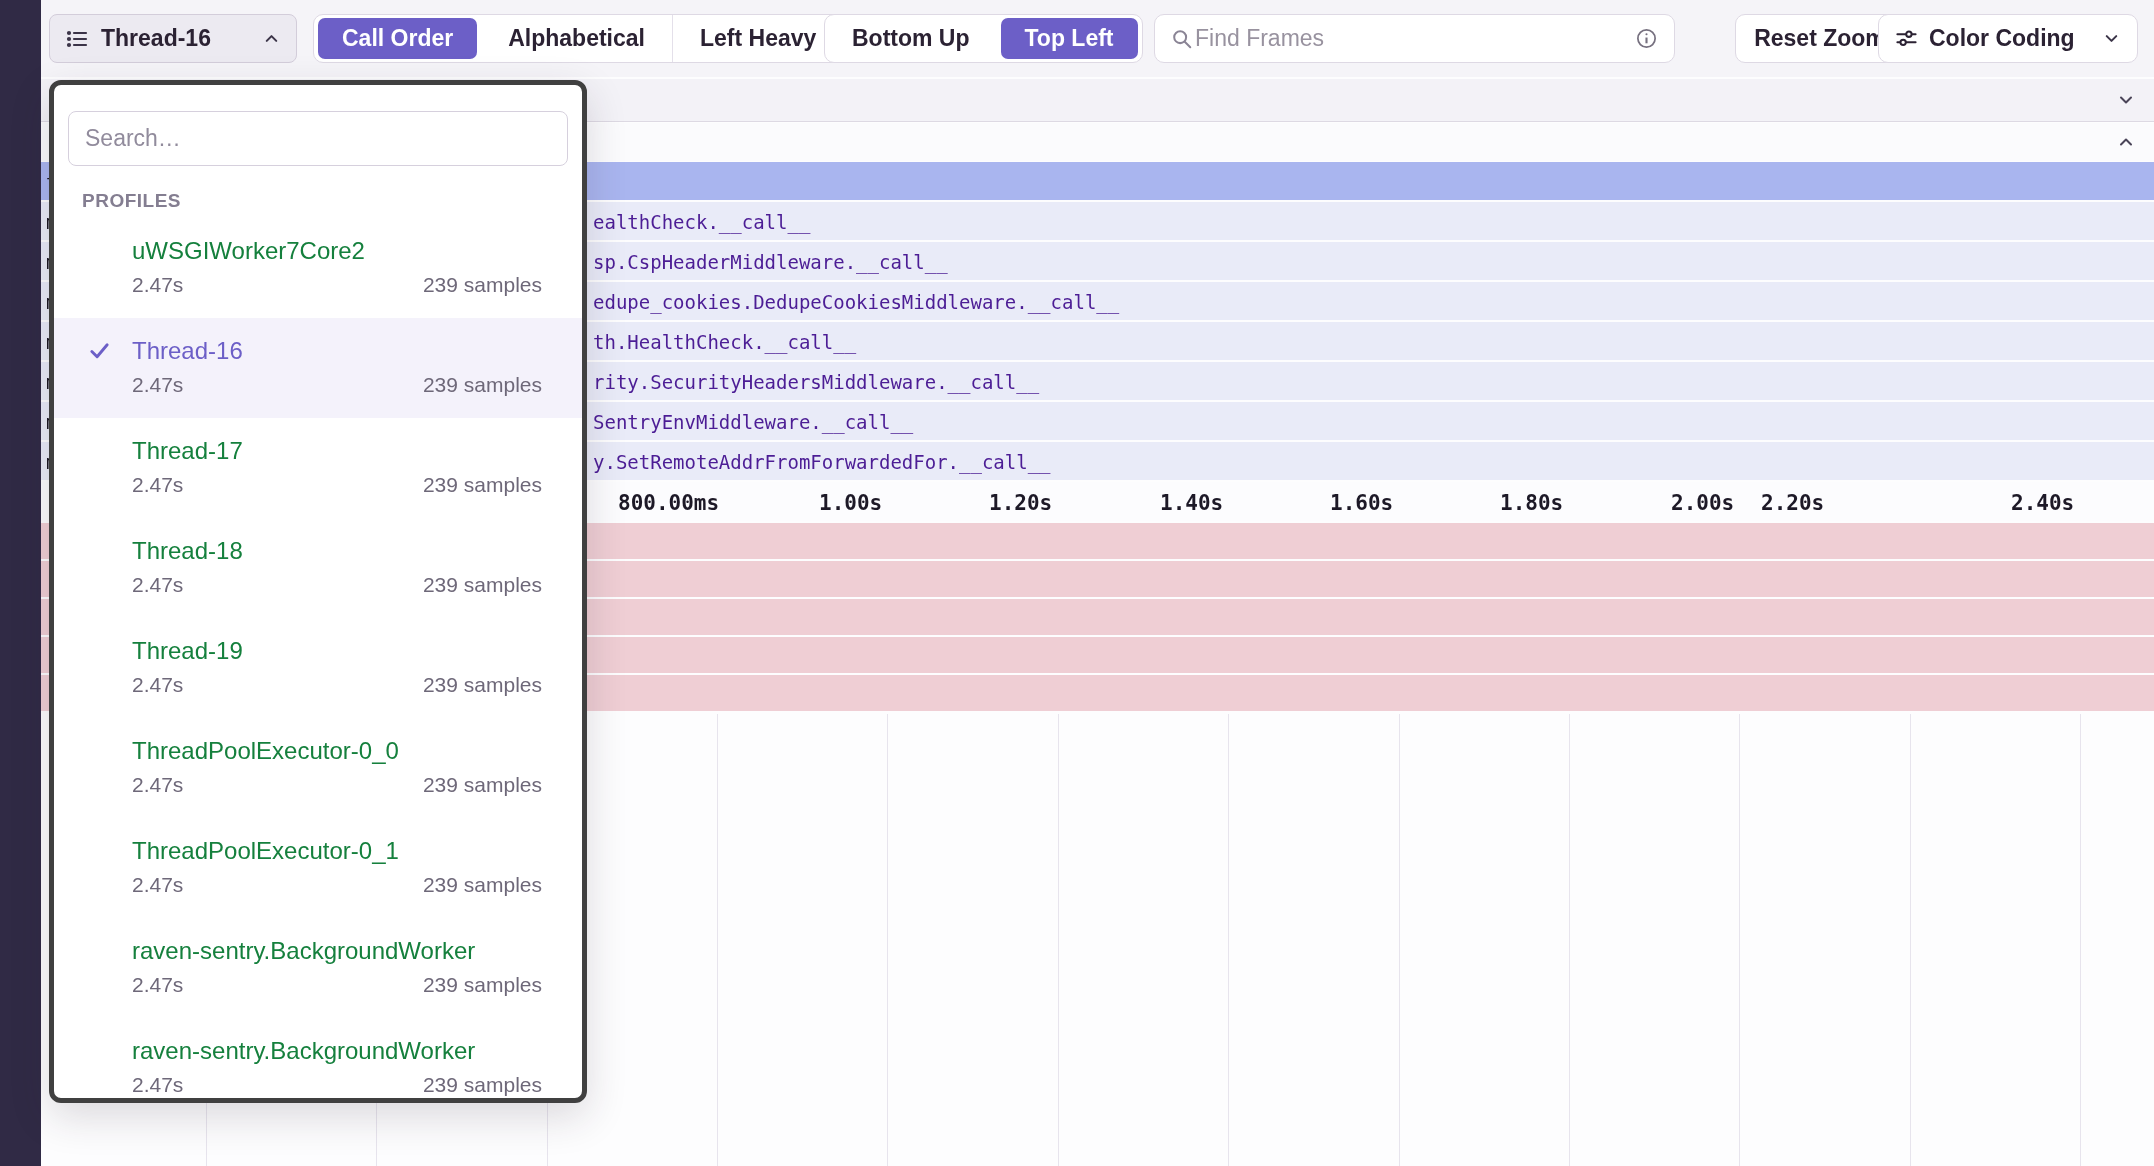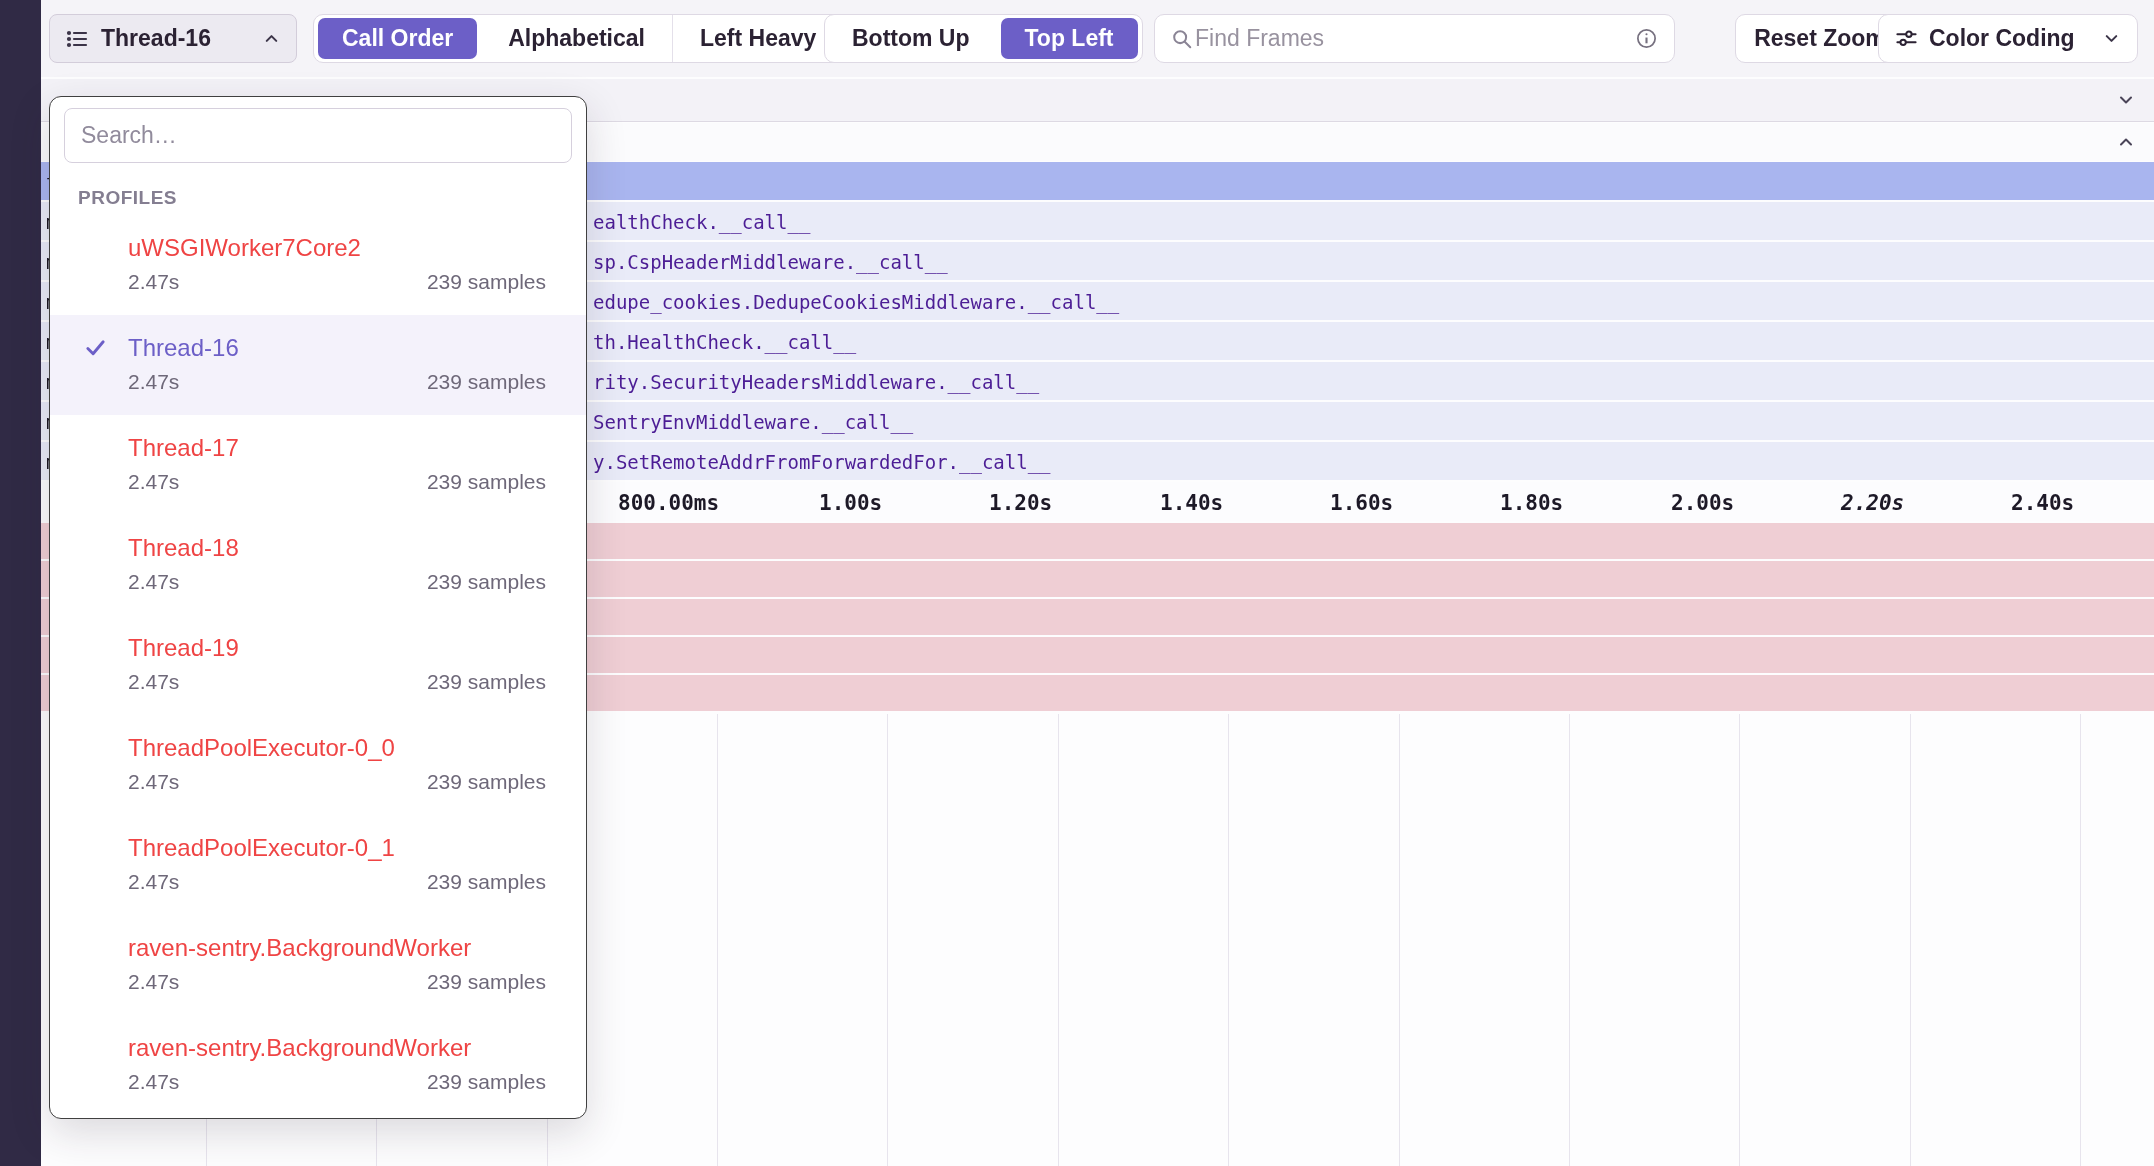--- a/index.html
+++ b/index.html
@@ -48,33 +48,33 @@
   .seg-btn.divided{border-left:1px solid #e4e0ea;}
   .search-box{left:1154px;width:521px;gap:0;padding:0 16px;cursor:text;}
   .search-box input{flex:1;border:none;outline:none;background:transparent;font-size:23px;color:#2b2233;
                     font-family:"Liberation Sans","DejaVu Sans",sans-serif;min-width:0;}
   .search-box input::placeholder{color:#98929f;font-weight:400;}
   .reset-btn{left:1694px;width:170px;justify-content:center;margin-left:41px;}
   .color-btn{left:1878px;width:260px;gap:11px;padding:0 16px;}
   .color-btn .lbl{flex:1;text-align:left;}
 
   
-  .dropdown{position:absolute;left:49px;top:96px;width:538px;height:1023px;background:#fff;
-            border:1px solid #404040;border-radius:12px;box-shadow:0 14px 40px rgba(43,34,51,.16);
-            z-index:10;box-sizing:border-box;padding-top:11px;overflow:hidden;}
+  .dropdown{position:absolute;left:49px;top:80px;width:538px;height:1023px;background:#fff;
+            border:5px solid #404040;border-radius:12px;box-shadow:0 14px 40px rgba(43,34,51,.16);
+            z-index:10;box-sizing:border-box;padding-top:26px;overflow:hidden;}
   .dd-search{display:block;margin:0 14px;width:calc(100% - 28px);height:55px;border:1px solid #d6d0dd;
              border-radius:8px;font-size:23px;padding:0 16px;box-sizing:border-box;color:#2b2233;outline:none;
              font-family:"Liberation Sans","DejaVu Sans",sans-serif;}
   .dd-search::placeholder{color:#918b9c;}
   .dd-section{margin:24px 0 6px 28px;font-size:19px;font-weight:700;color:#847e91;letter-spacing:.5px;}
   .p-item{display:flex;align-items:flex-start;height:100px;box-sizing:border-box;padding:15px 40px 15px 0;cursor:pointer;}
   .p-item.selected{background:#f4f2fb;}
   .p-check{margin-left:30px;width:30px;min-width:30px;display:flex;justify-content:center;padding-top:6px;}
   .p-body{flex:1;display:flex;flex-direction:column;margin-left:18px;min-width:0;}
-  .p-name{font-size:24px;line-height:36px;color:#ef4444;white-space:nowrap;}
+  .p-name{font-size:24px;line-height:36px;color:#15803d;white-space:nowrap;}
   .p-item.selected .p-name{color:#6c5fc7;}
   .p-sub{display:flex;justify-content:space-between;font-size:21px;line-height:32px;color:#6e6879;}
 </style>
 </head>
 <body>
 
 <div class="screen">
 
   <div class="flame">
     <div class="bar bar1">
@@ -124,21 +124,21 @@
       </div>
 
     <div class="axis" id="timeAxis">
         <span class="tick mono" style="left: 577px;">800.00ms</span>
         <span class="tick mono" style="left: 778px;">1.00s</span>
         <span class="tick mono" style="left: 948px;">1.20s</span>
         <span class="tick mono" style="left: 1119px;">1.40s</span>
         <span class="tick mono" style="left: 1289px;">1.60s</span>
         <span class="tick mono" style="left: 1459px;">1.80s</span>
         <span class="tick mono" style="left: 1630px;">2.00s</span>
-        <span class="tick mono" style="left: 1800px; font-style: italic;">2.20s</span>
+        <span class="tick mono" style="left: 1720px;">2.20s</span>
         <span class="tick mono" style="left: 1970px;">2.40s</span>
       </div>
 
     <div id="minimap">
         <div class="m-row"></div>
         <div class="m-row"></div>
         <div class="m-row"></div>
         <div class="m-row"></div>
         <div class="m-row"></div>
       </div>

